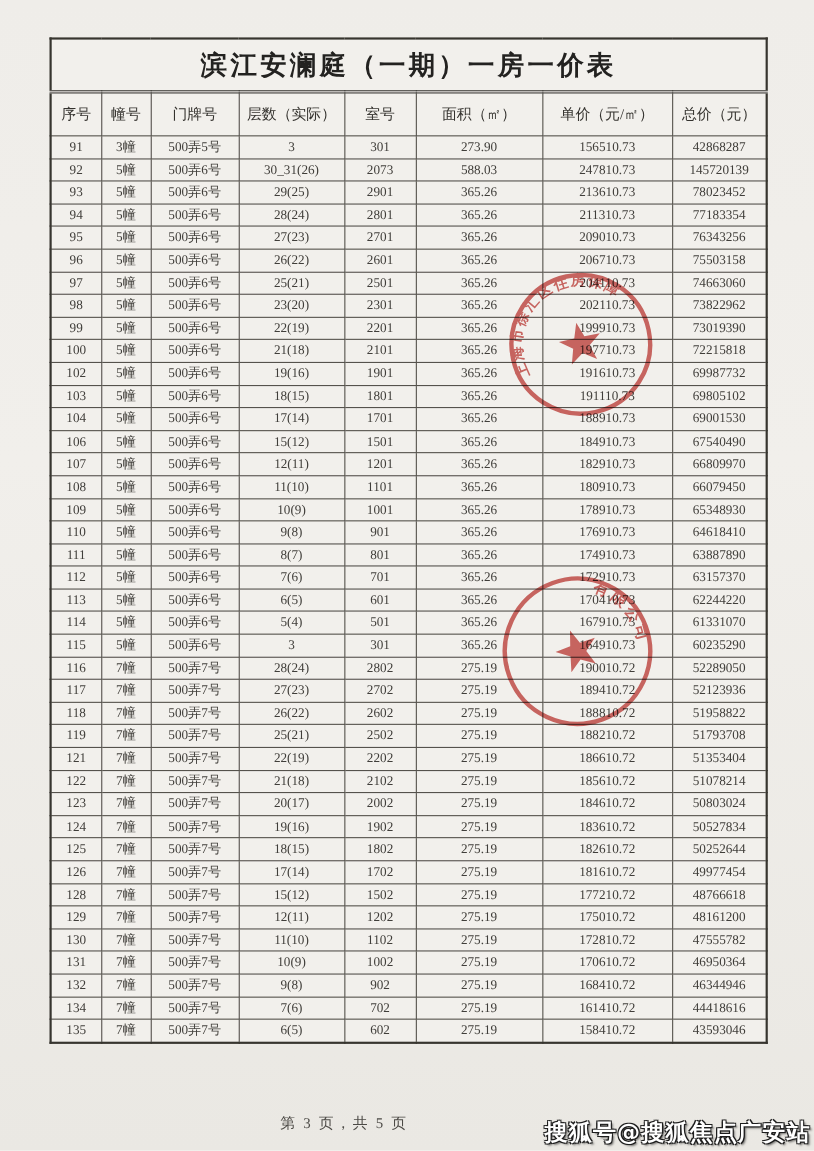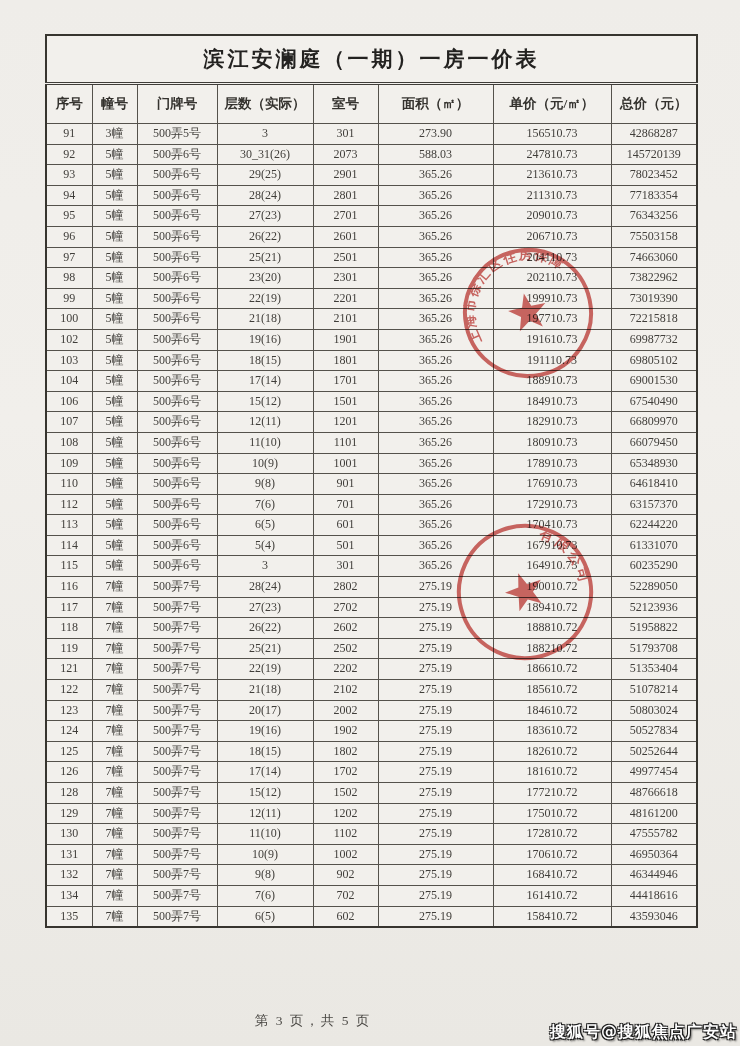--- a/index.html
+++ b/index.html
@@ -14,43 +14,43 @@
     border-collapse:collapse;table-layout:fixed;
     background:#f2f0ec;
     border:2px solid #37352f;
   }
   .price-table th,.price-table td{
     border:1px solid #55524c;
     text-align:center;vertical-align:middle;
     padding:0;overflow:hidden;white-space:nowrap;
   }
   .title-cell{
-    height:46px;font-size:21px;font-weight:700;letter-spacing:3px;color:#232220;
+    height:46px;font-size:24px;font-weight:700;letter-spacing:3px;color:#232220;
     border-bottom:3px double #3f3d39 !important;
   }
   .head-row th{
-    height:38px;font-size:13.5px;font-weight:700;color:#34322e;text-align:center;
+    height:38px;font-size:13.5px;font-weight:400;color:#34322e;text-align:center;
   }
   .price-table tbody td{
     height:19.6px;line-height:19.6px;font-size:12px;color:#403e3a;
   }
   .footer-page{
     position:absolute;left:0;top:1012px;width:626px;
     text-align:center;font-size:13.5px;color:#4c4a46;letter-spacing:2px;
   }
   .stamp{
     position:absolute;mix-blend-mode:multiply;opacity:.78;
     pointer-events:none;
   }
   .stamp-1{left:448px;top:233px;transform:rotate(-12deg);}
   .stamp-2{left:445px;top:512px;transform:rotate(-20deg);}
   .stamp text{font-family:"DejaVu Sans",sans-serif;font-weight:700;}
   .watermark{
     position:absolute;right:3px;bottom:3px;
-    font-family:"DejaVu Sans",sans-serif;font-weight:800;font-size:16px;letter-spacing:1px;
+    font-family:"DejaVu Sans",sans-serif;font-weight:800;font-size:21px;letter-spacing:1px;
     color:#ffffff;
     text-shadow:1px 1px 0 #1d1d1d,-1px -1px 0 #1d1d1d,1px -1px 0 #1d1d1d,-1px 1px 0 #1d1d1d,2px 2px 2px rgba(0,0,0,.55);
   }
 </style>
 </head>
 <body>
 
 <table class="price-table">
   <colgroup>
     <col style="width:46px">
@@ -250,20 +250,30 @@
       </tr>
       <tr>
         <td>110</td>
         <td>5幢</td>
         <td>500弄6号</td>
         <td>9(8)</td>
         <td>901</td>
         <td>365.26</td>
         <td>176910.73</td>
         <td>64618410</td>
+      </tr>
+      <tr>
+        <td>111</td>
+        <td>5幢</td>
+        <td>500弄6号</td>
+        <td>8(7)</td>
+        <td>801</td>
+        <td>365.26</td>
+        <td>174910.73</td>
+        <td>63887890</td>
       </tr>
       <tr>
         <td>112</td>
         <td>5幢</td>
         <td>500弄6号</td>
         <td>7(6)</td>
         <td>701</td>
         <td>365.26</td>
         <td>172910.73</td>
         <td>63157370</td>

